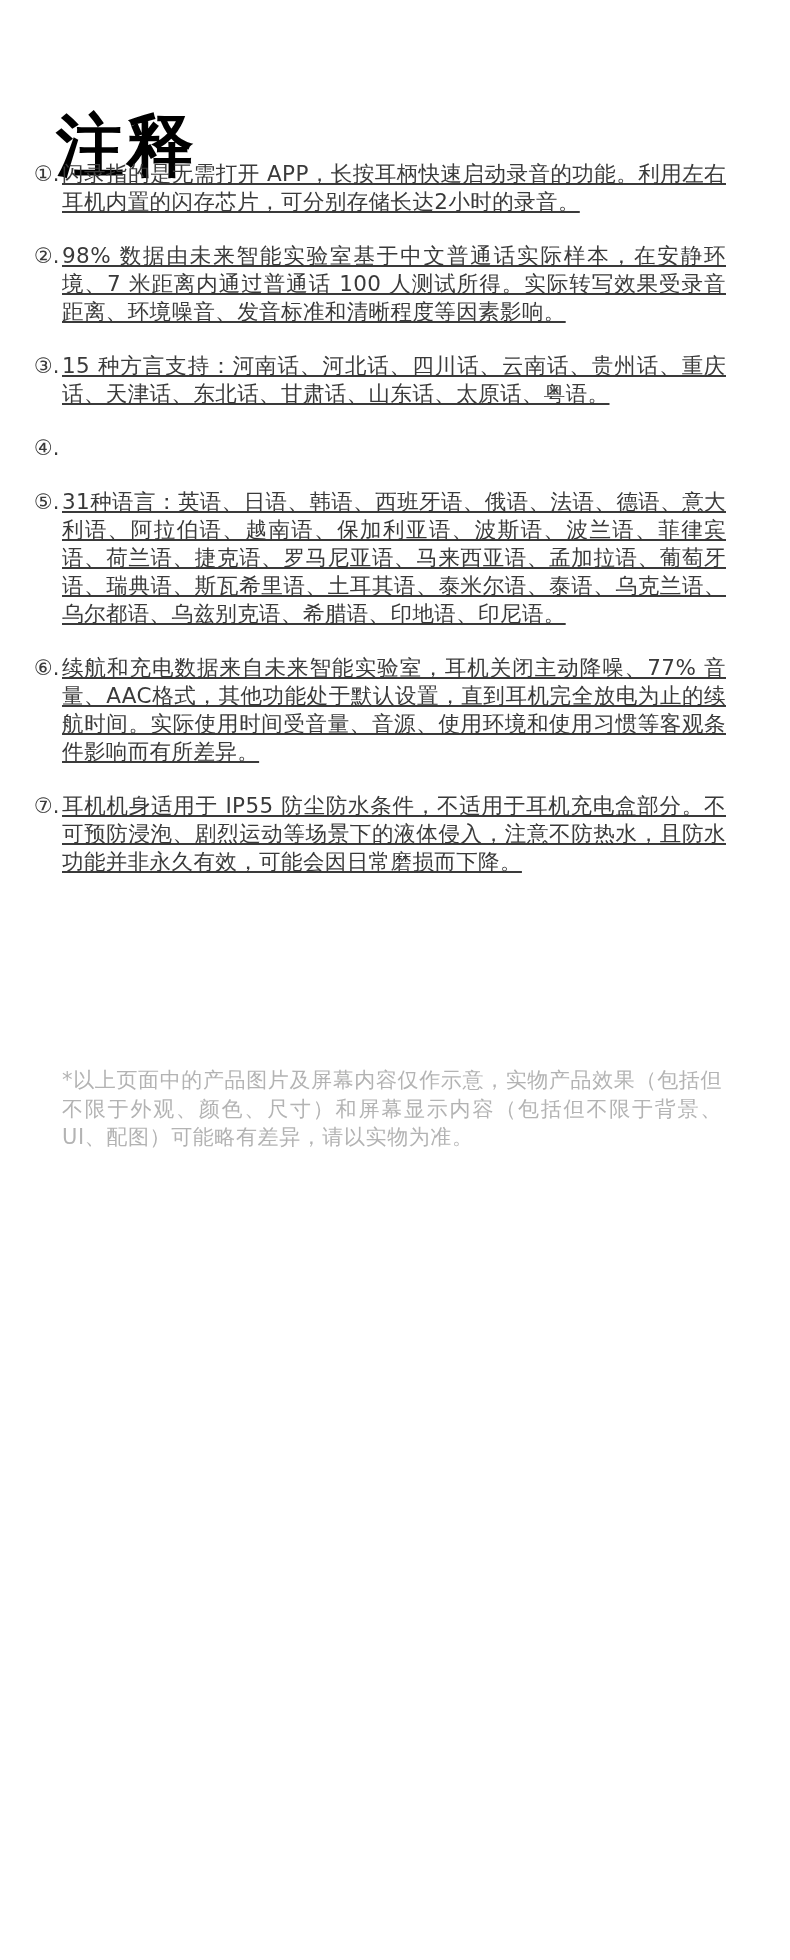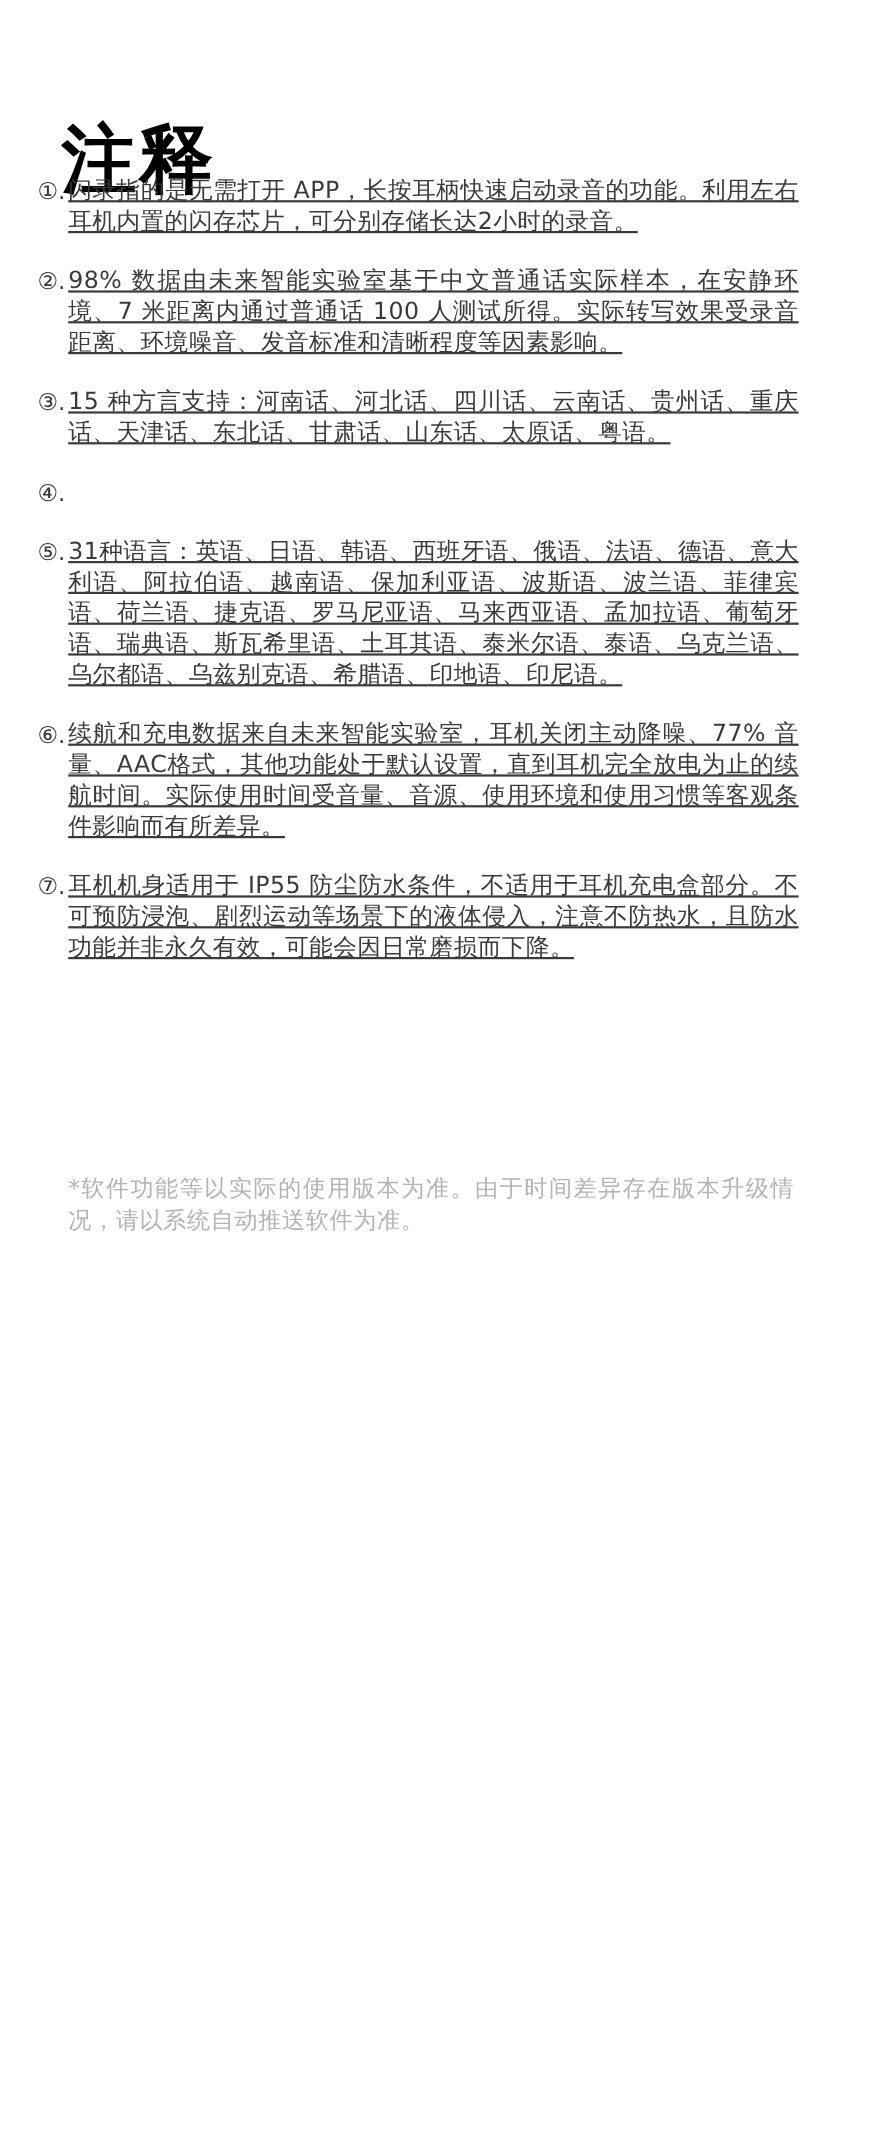--- a/index.html
+++ b/index.html
@@ -58,14 +58,14 @@
   </div>
   <div class="note">
     <span class="num">⑦.</span>
     <div class="body">
         <span class="line">耳机机身适用于 IP55 防尘防水条件，不适用于耳机充电盒部分。不可预防浸泡、剧烈运动等场景下的液体侵入，注意不防热水，且防水功能并非永久有效，可能会因日常磨损而下降。</span>
       </div>
   </div>
 </div>
 
 <div class="disclaimers">
-  <p class="disc">*软件功能等以实际的使用版本为准。由于时间差异存在版本升级情况，请以系统自动推送软件为准。</p>
+  <p class="disc">*以上页面中的产品图片及屏幕内容仅作示意，实物产品效果（包括但不限于外观、颜色、尺寸）和屏幕显示内容（包括但不限于背景、UI、配图）可能略有差异，请以实物为准。</p>
 </div>
 
 </body></html>

